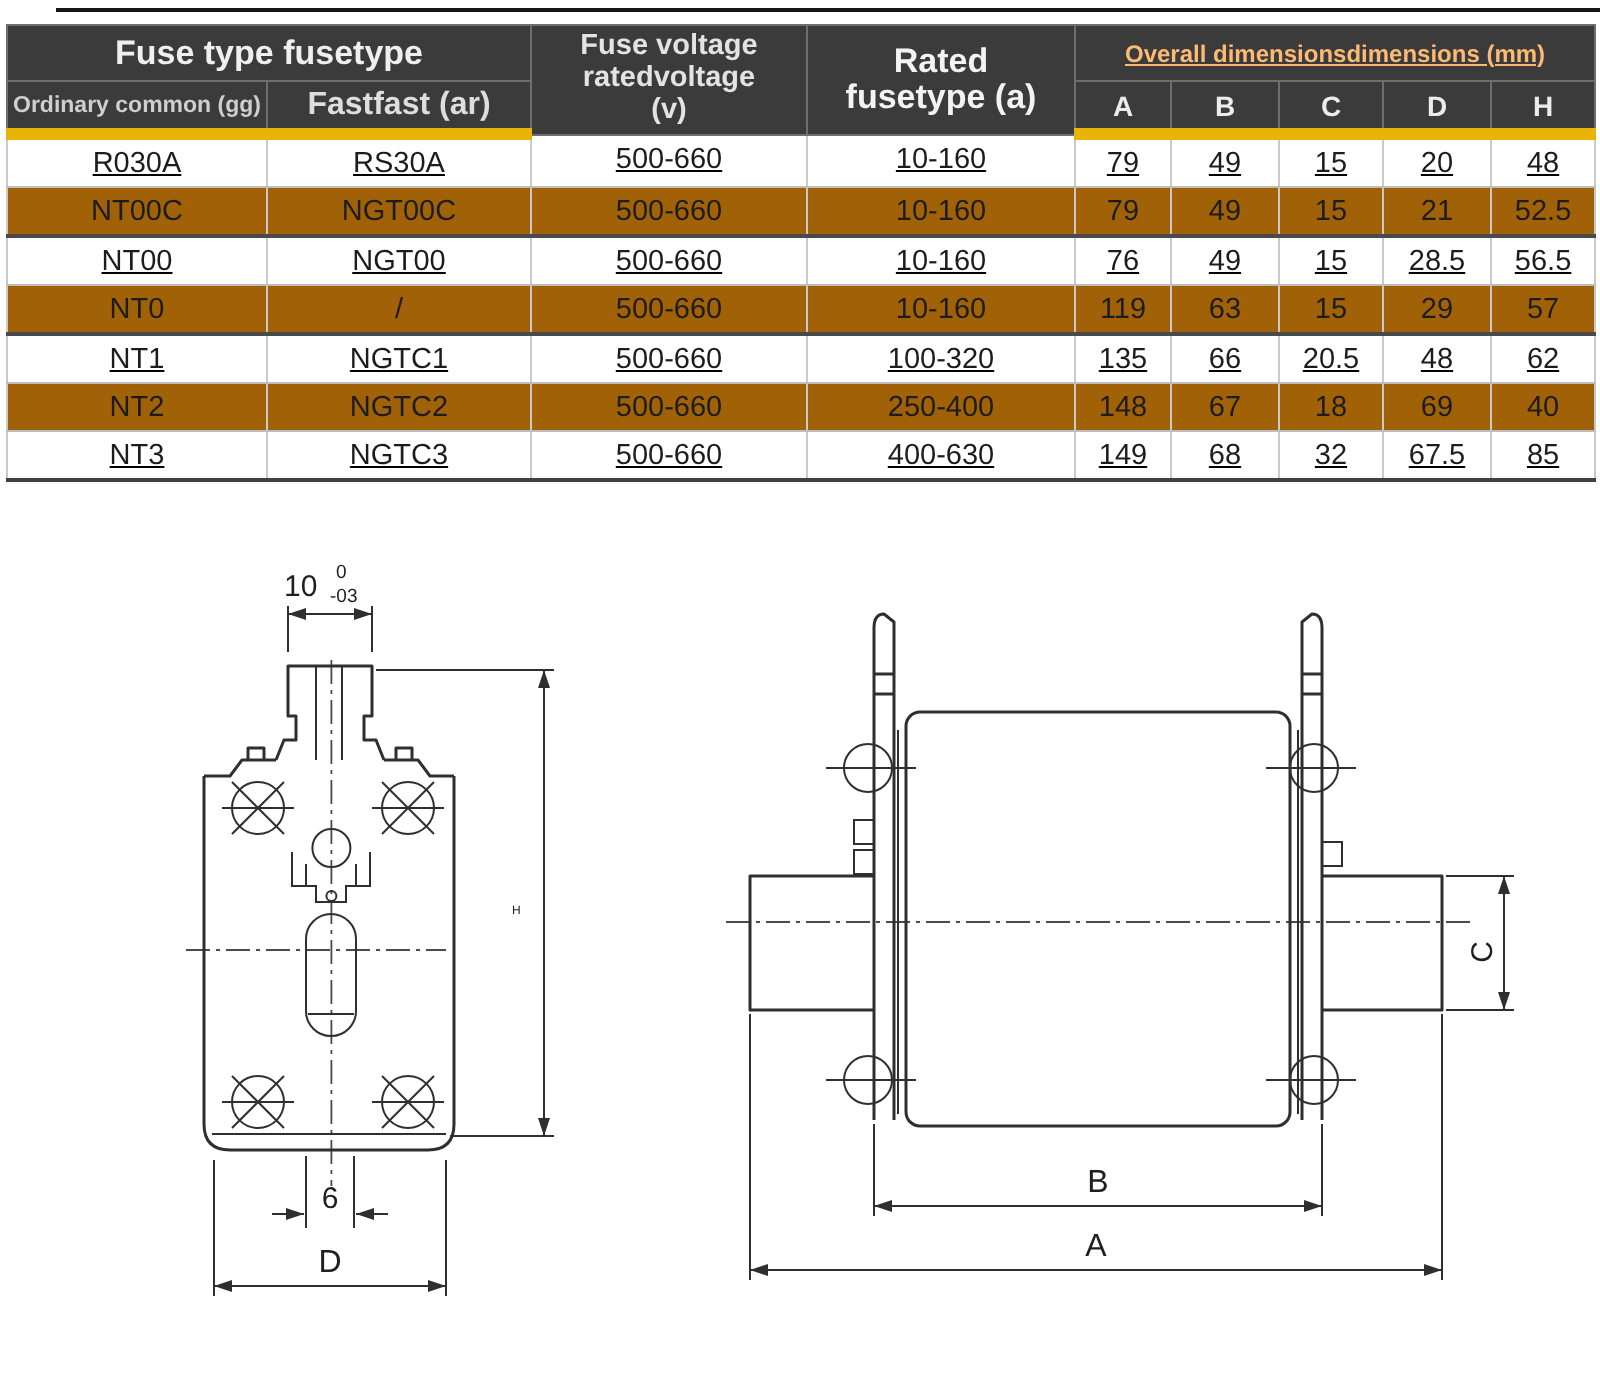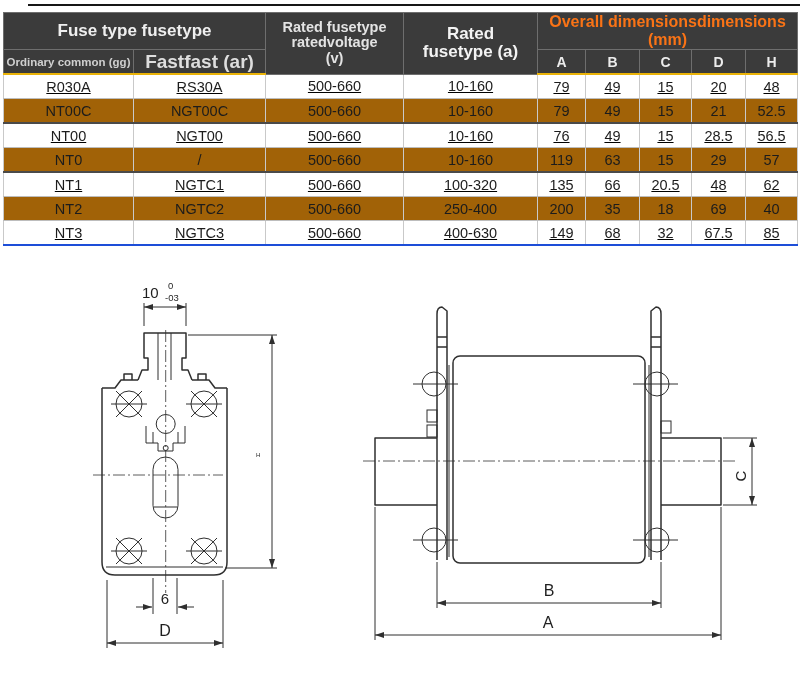--- a/index.html
+++ b/index.html
@@ -9,34 +9,34 @@
 
   
   table.spec { position:absolute; left:3px; top:12px; width:794px; border-collapse:collapse;
                table-layout:fixed; }
   table.spec th, table.spec td { padding:0; text-align:center; vertical-align:middle; }
   thead th { background:#3b3b3b; color:#e5e5e5; border:1px solid #6e6e6e; font-weight:bold;margin-left:36px; }
   thead tr.h1 th { height:27px; }
   thead tr.h2 th { height:23px; }
   th.fuse-type   { font-size:17px; color:#efefef; }
   th.ordinary    { font-size:11.5px; color:#cfcfcf; }
-  th.fast        { font-size:19px; color:#dedede; }
+  th.fast        { font-size:16px; color:#dedede; }
   th.voltage     { font-size:14.5px; line-height:1.08; color:#e3e3e3; }
   th.current     { font-size:17px; line-height:1.05; color:#f3f3f3; }
-  th.overall     { font-size:16px; color:#f97316; }
+  th.overall     { font-size:12px; color:#fdba74;text-decoration:underline; }
   th.dimcol      { font-size:14px; color:#ececec; }
-  thead tr.h2 th { border-bottom:2px solid #eab308; }
+  thead tr.h2 th { border-bottom:6px solid #eab308; }
 
   tbody td { height:23px; font-size:14.5px; color:#1c1c1c;
              border-left:1px solid #c9c9c9; border-right:1px solid #c9c9c9;
              border-bottom:1px solid #bdbdbd; }
   tbody tr.row-white { background:#ffffff;text-decoration:underline; }
   tbody tr.row-gray  { background:#a16207; }
   tbody tr.group-end td { border-bottom:2px solid #4a4a4a; }
-  tbody tr:last-child td { border-bottom:2px solid #1d4ed8;margin-top:40px; }
+  tbody tr:last-child td { border-bottom:2px solid #404040;margin-top:40px; }
 
   
   svg { position:absolute; overflow:visible; }
   svg .outline   { fill:none; stroke:#2f2f2f; stroke-width:1.5; stroke-linejoin:round; }
   svg .thin      { fill:none; stroke:#2f2f2f; stroke-width:1; }
   svg .dim       { fill:none; stroke:#2f2f2f; stroke-width:1; }
   svg .cline     { fill:none; stroke:#4a4a4a; stroke-width:0.9; stroke-dasharray:12,3,2,3; }
   svg text { font-family:"Liberation Sans", sans-serif; fill:#1f1f1f; }
 </style>
 </head>
@@ -55,21 +55,21 @@
         <col style="width:48px">
         <col style="width:54px">
       <col style="width:52px">
         <col style="width:54px">
         <col style="width:52px">
     </colgroup>
     <thead>
       <tr class="h1">
         <th class="fuse-type" colspan="2">Fuse type fusetype</th>
         <th class="voltage" rowspan="2">
-          <div>Rated fusetype</div>
+          <div>Fuse voltage</div>
           <div>ratedvoltage</div>
           <div>(v)</div>
         </th>
         <th class="current" rowspan="2">
           <div>Rated</div>
           <div>fusetype (a)</div>
         </th>
         <th class="overall" colspan="5">Overall dimensionsdimensions (mm)</th>
       </tr>
       <tr class="h2">
@@ -136,22 +136,22 @@
           <td>66</td>
           <td>20.5</td>
           <td>48</td>
           <td>62</td>
         </tr>
         <tr class="row-gray">
           <td>NT2</td>
           <td>NGTC2</td>
           <td>500-660</td>
           <td>250-400</td>
-          <td>200</td>
-          <td>35</td>
+          <td>148</td>
+          <td>67</td>
           <td>18</td>
           <td>69</td>
           <td>40</td>
         </tr>
         <tr class="row-white">
           <td>NT3</td>
           <td>NGTC3</td>
           <td>500-660</td>
           <td>400-630</td>
           <td>149</td>

